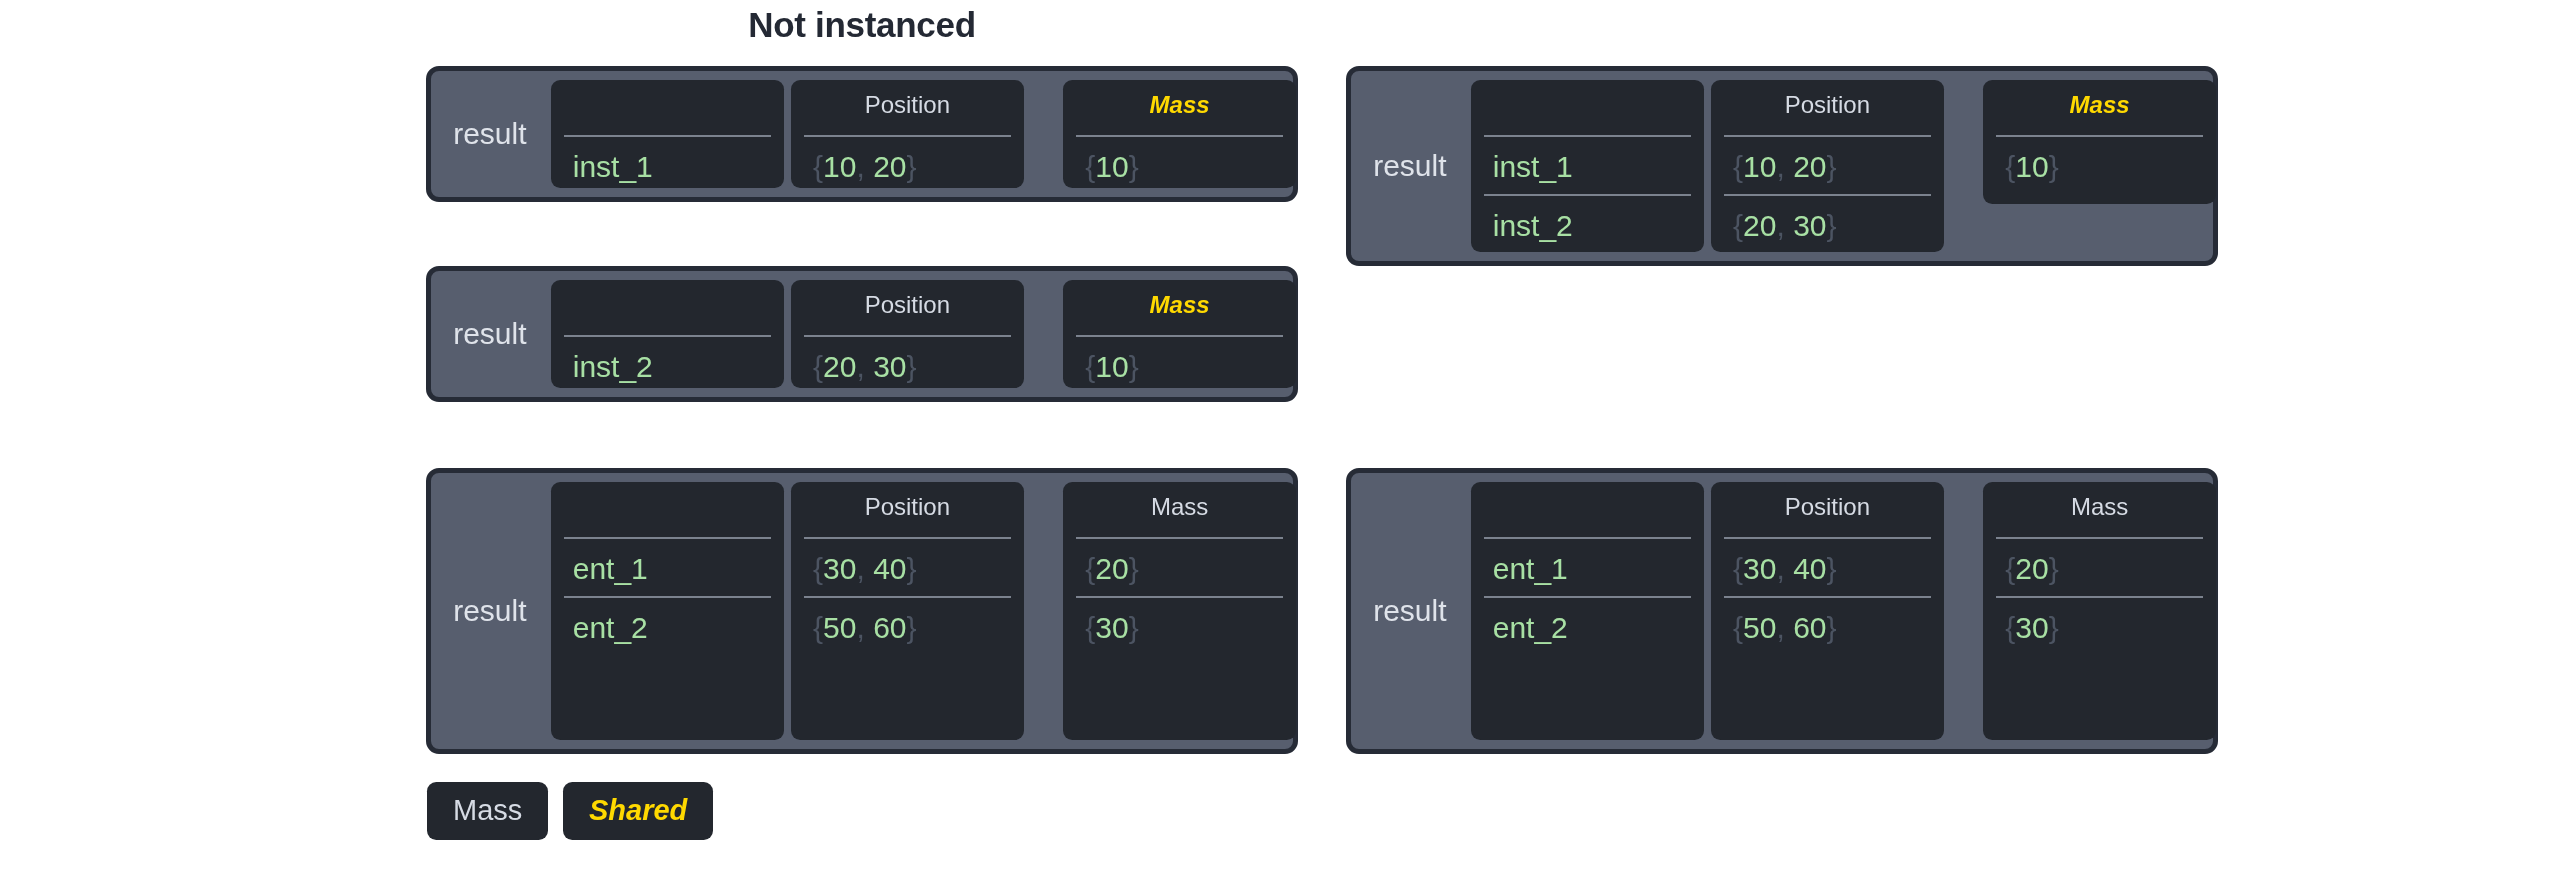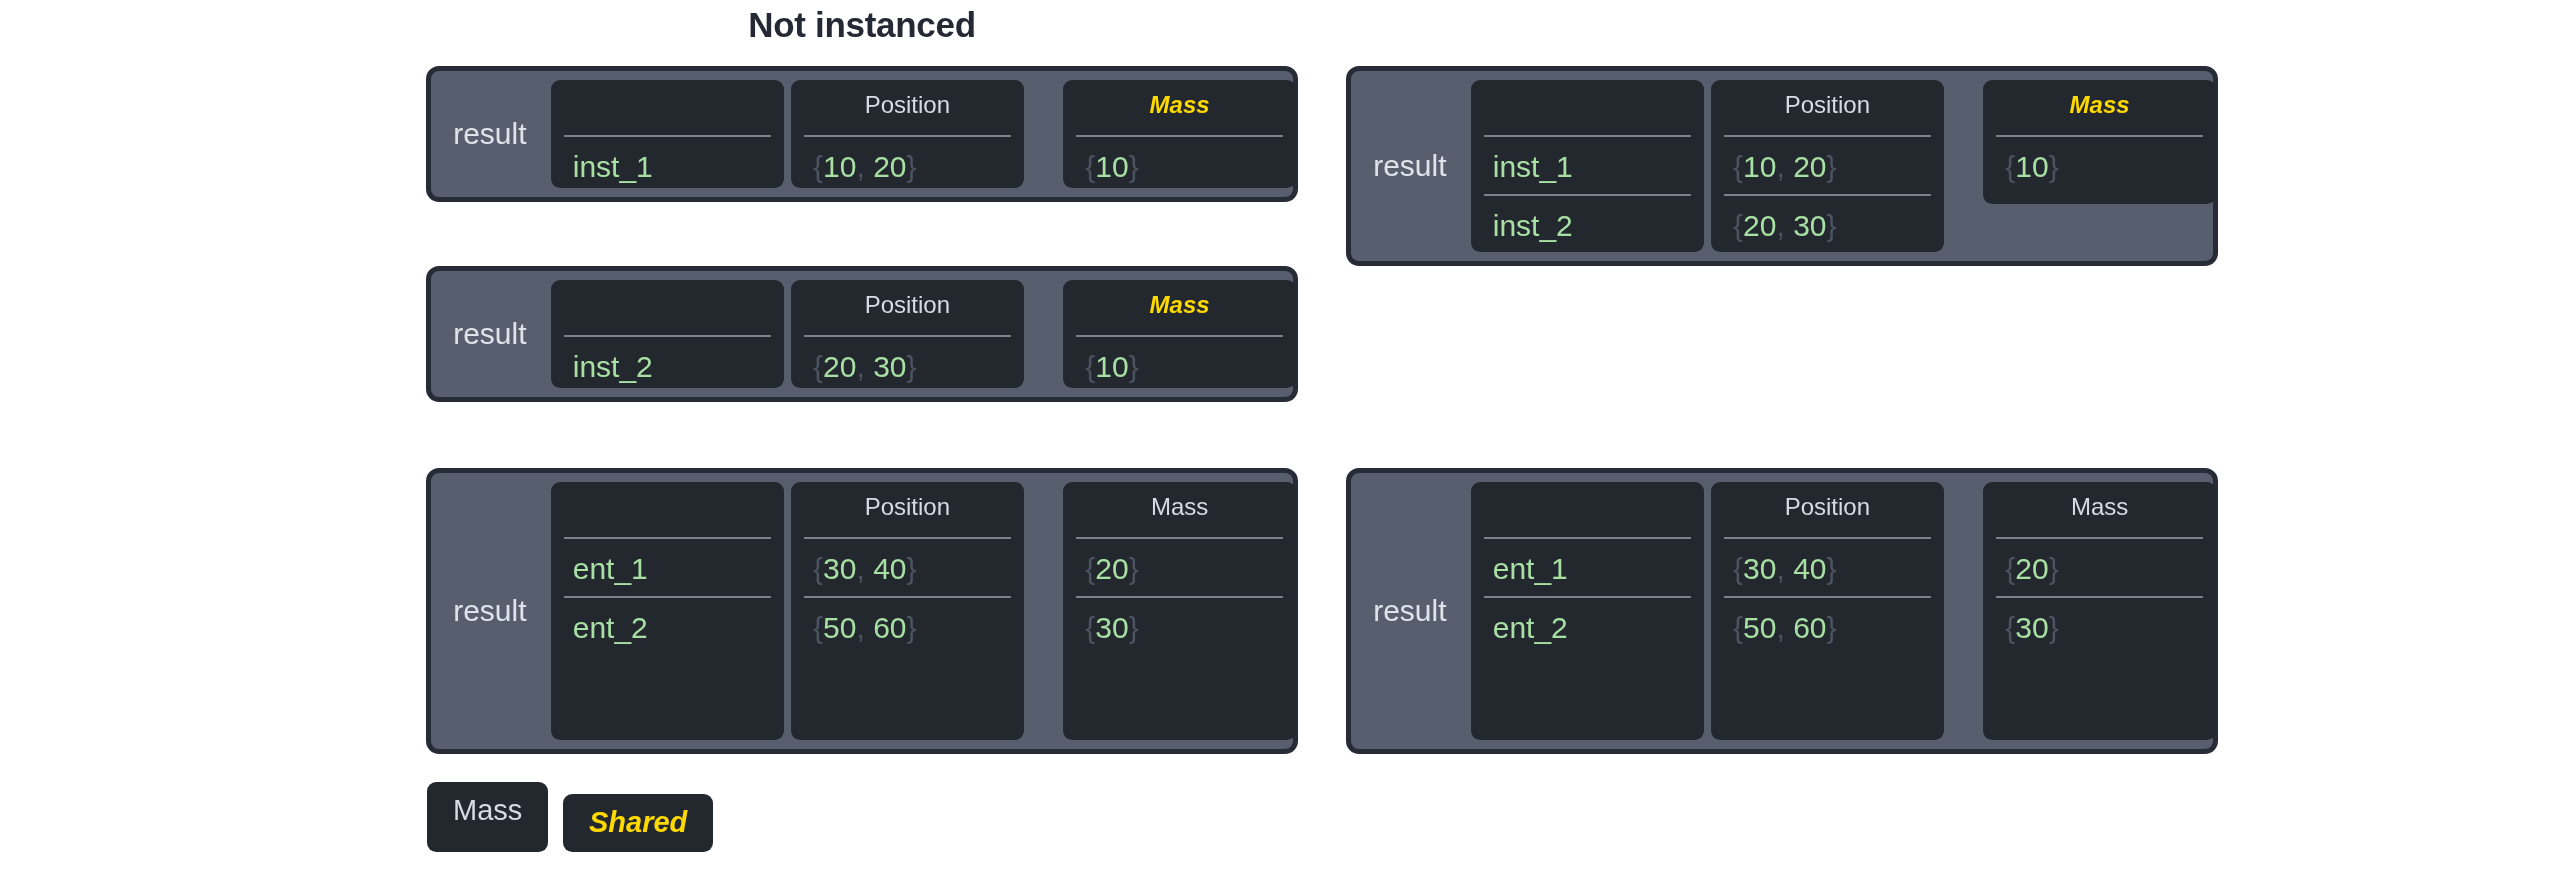--- a/index.html
+++ b/index.html
@@ -139,21 +139,20 @@
     padding: 13px 26px;
     font-size: 29px;
     line-height: 1.1;
     color: #d6dbe4;
     white-space: nowrap;
   }
   .legend-chip.shared {
     color: #ffd900;
     font-style: italic;
     font-weight: bold;
-    margin-top: 12px;
   }
 </style>
 </head>
 <body>
 
 <div class="stage">
 
   <div class="group-title" id="title-left">Not instanced</div>
 
   <div class="panel" id="panel-l1">

